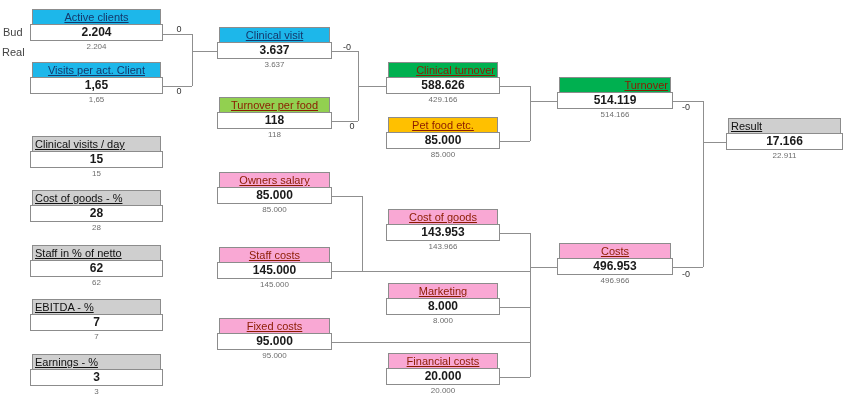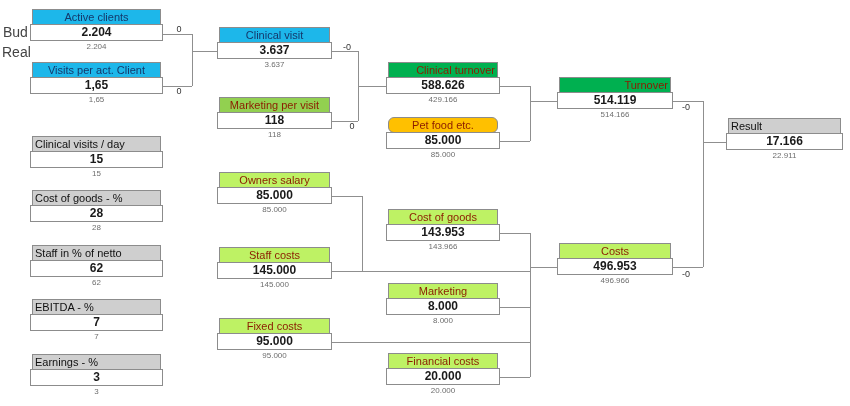--- a/index.html
+++ b/index.html
@@ -6,34 +6,35 @@
   #canvas{
     position:relative;width:850px;height:406px;background:#ffffff;overflow:hidden;
     font-family:"Liberation Sans",sans-serif;
   }
   #wires{position:absolute;left:0;top:0;pointer-events:none;}
   .node{position:absolute;}
   .node .hdr{
     height:14px;line-height:14px;font-size:11px;text-align:center;
     border:1px solid #8c8c8c;margin:0 2px;padding:0 2px;white-space:nowrap;overflow:hidden;
     box-sizing:content-box;
+    text-decoration:underline;
   }
   .node .val{
     height:15px;line-height:15px;font-size:12px;font-weight:700;color:#1a1a1a;
     text-align:center;background:#fff;border:1px solid #8c8c8c;margin-top:-1px;
   }
   .node .sub{font-size:8px;color:#6e6e6e;text-align:center;margin-top:1px;line-height:9px;}
   .cyan   .hdr{background:#1db7ea;color:#14386b;}
   .green  .hdr{background:#00b050;color:#8b1c00;text-align:right;}
   .lime   .hdr{background:#92d050;color:#8b1c00;}
-  .yellow .hdr{background:#ffc000;color:#8b1c00;border-radius:6px;}
-  .orange .hdr{background:#bef264;color:#8b1c00;}
+  .yellow .hdr{background:#ffc000;color:#8b1c00;}
+  .orange .hdr{background:#f9a8d4;color:#8b1c00;}
   .gray   .hdr{background:#cfcfcf;color:#111;text-align:left;}
   .clabel{position:absolute;width:16px;font-size:9px;color:#333;text-align:center;line-height:9px;}
-  .slabel{position:absolute;font-size:14px;color:#444;line-height:9px;}
+  .slabel{position:absolute;font-size:11px;color:#444;line-height:9px;}
 </style>
 </head>
 <body>
 
 <div id="canvas">
 
   <svg id="wires" width="850" height="406">
     <path d="M163,34 H192 M163,86 H192 M192,34 V86 M192,51 H217
              M332,51 H358 M332,121 H358 M358,51 V121 M358,86 H386
              M500,86 H530 M500,141 H530 M530,86 V141 M530,101 H557
@@ -94,21 +95,21 @@
     <div class="sub">3</div>
   </div>
 
   <div class="node cyan" style="left:217px;top:27px;width:115px">
     <div class="hdr">Clinical visit</div>
     <div class="val">3.637</div>
     <div class="sub">3.637</div>
   </div>
 
   <div class="node lime" style="left:217px;top:97px;width:115px">
-    <div class="hdr">Marketing per visit</div>
+    <div class="hdr">Turnover per food</div>
     <div class="val">118</div>
     <div class="sub">118</div>
   </div>
 
   <div class="node orange" style="left:217px;top:172px;width:115px">
     <div class="hdr">Owners salary</div>
     <div class="val">85.000</div>
     <div class="sub">85.000</div>
   </div>
 

